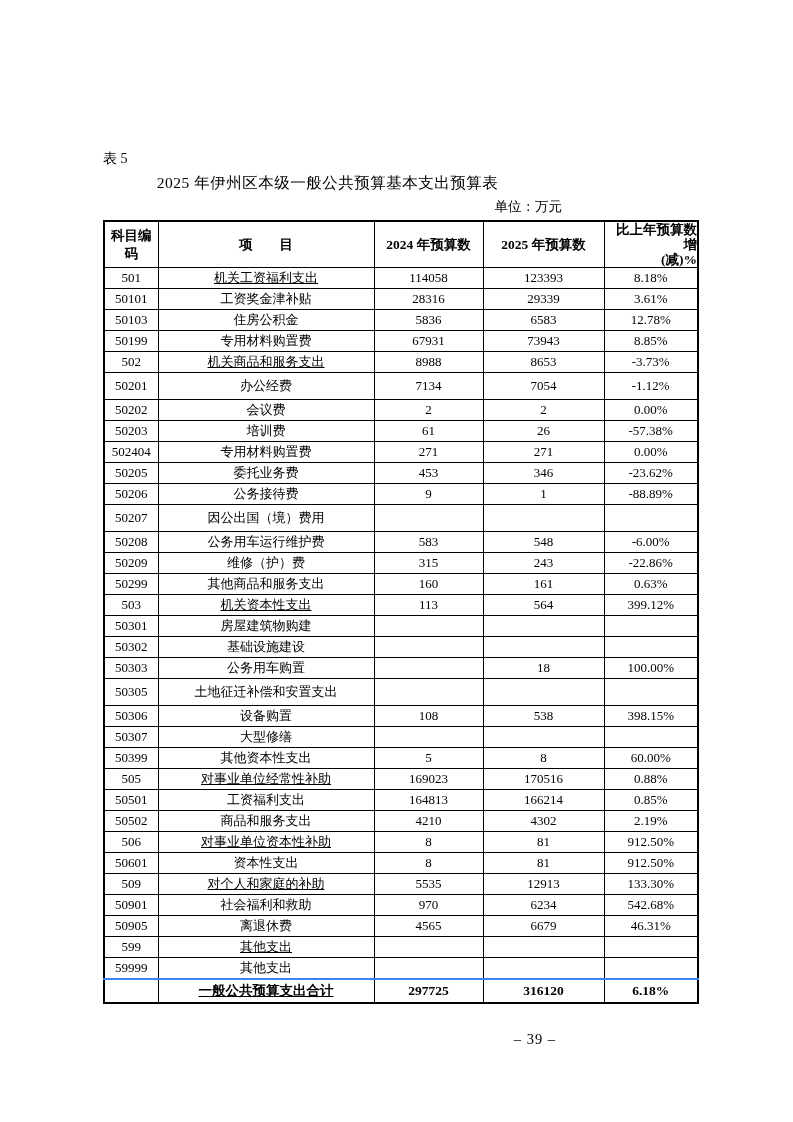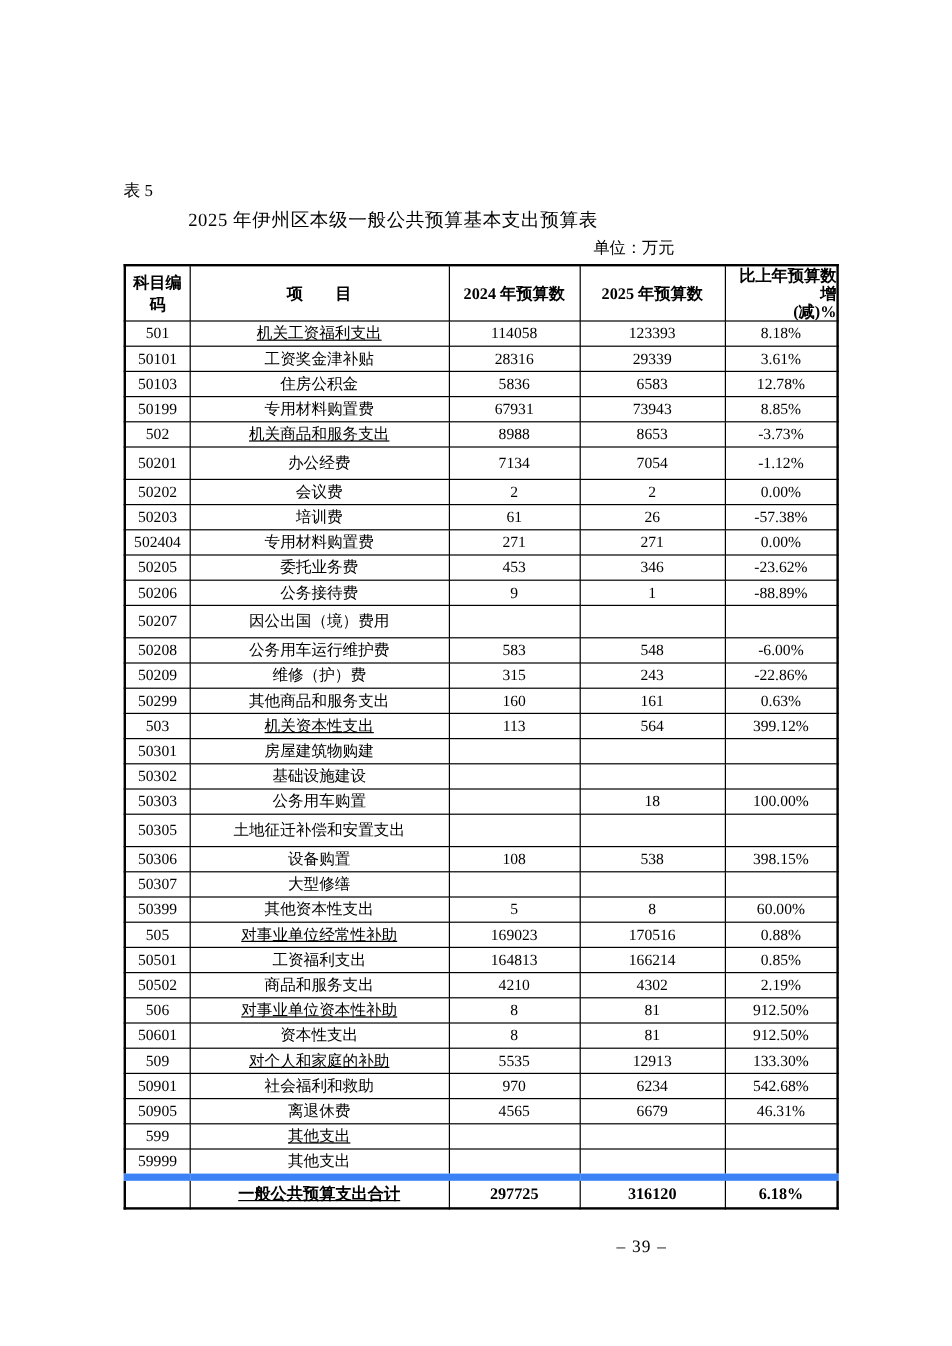--- a/index.html
+++ b/index.html
@@ -72,21 +72,21 @@
   table.budget td {
     height: 20px;
     line-height: 16px;
     text-align: center;
     vertical-align: middle;
   }
   tr.tall td { height: 26px; }
   td.item-top  { text-align: left; padding-left: 3px; text-decoration: underline; }
   td.item-sub  { text-align: left; padding-left: 17px; }
   tr.total-row td {
-    border-top: 6px solid #3b82f6;
+    border-top: 2px solid #3b82f6;
     font-weight: bold;
     height: 22px;
     font-size: 13.5px;
   }
   .page-number {
     position: absolute;
     top: 1017px;
     right: 99px;
     font-size: 14.5px;
     letter-spacing: 1px;

